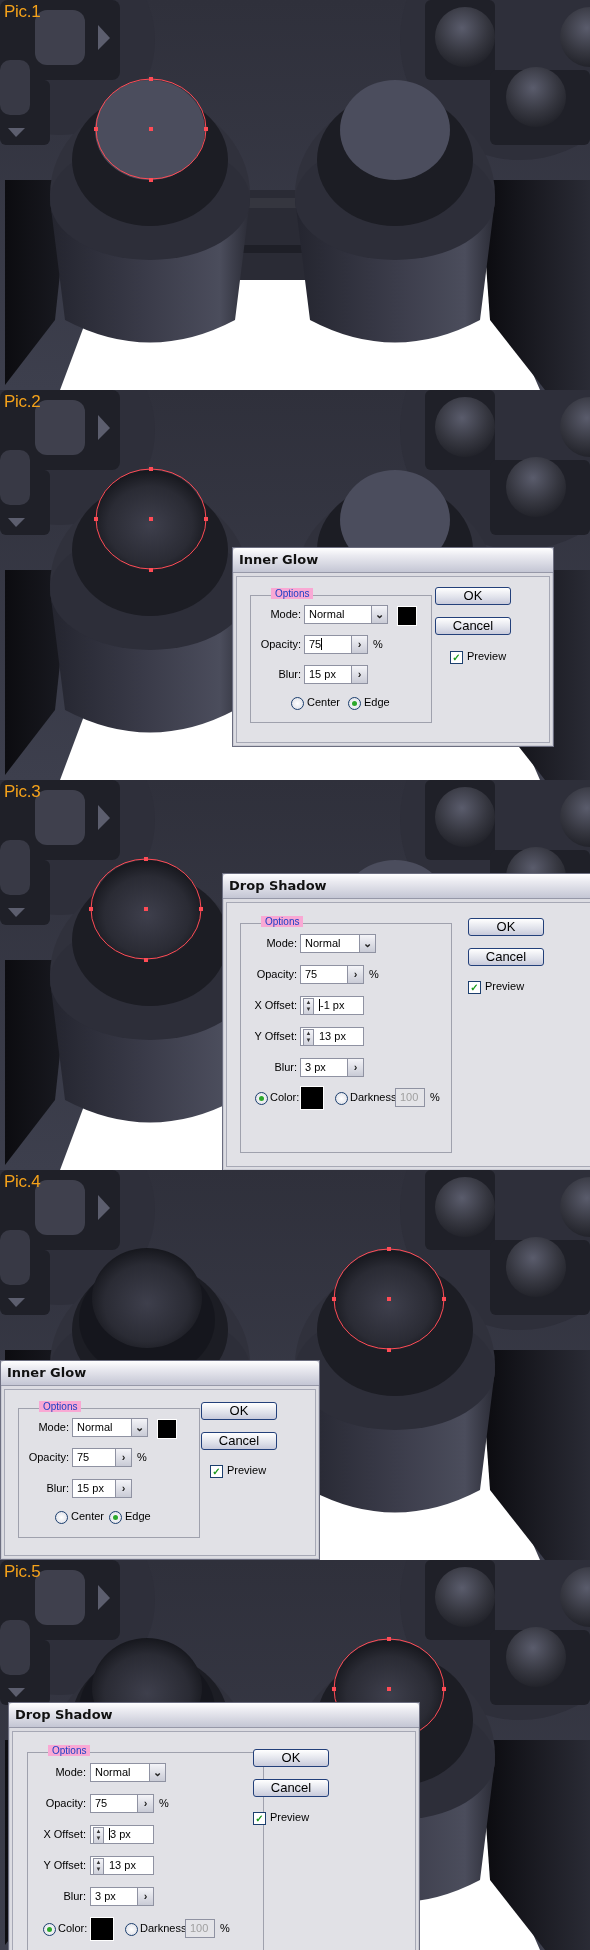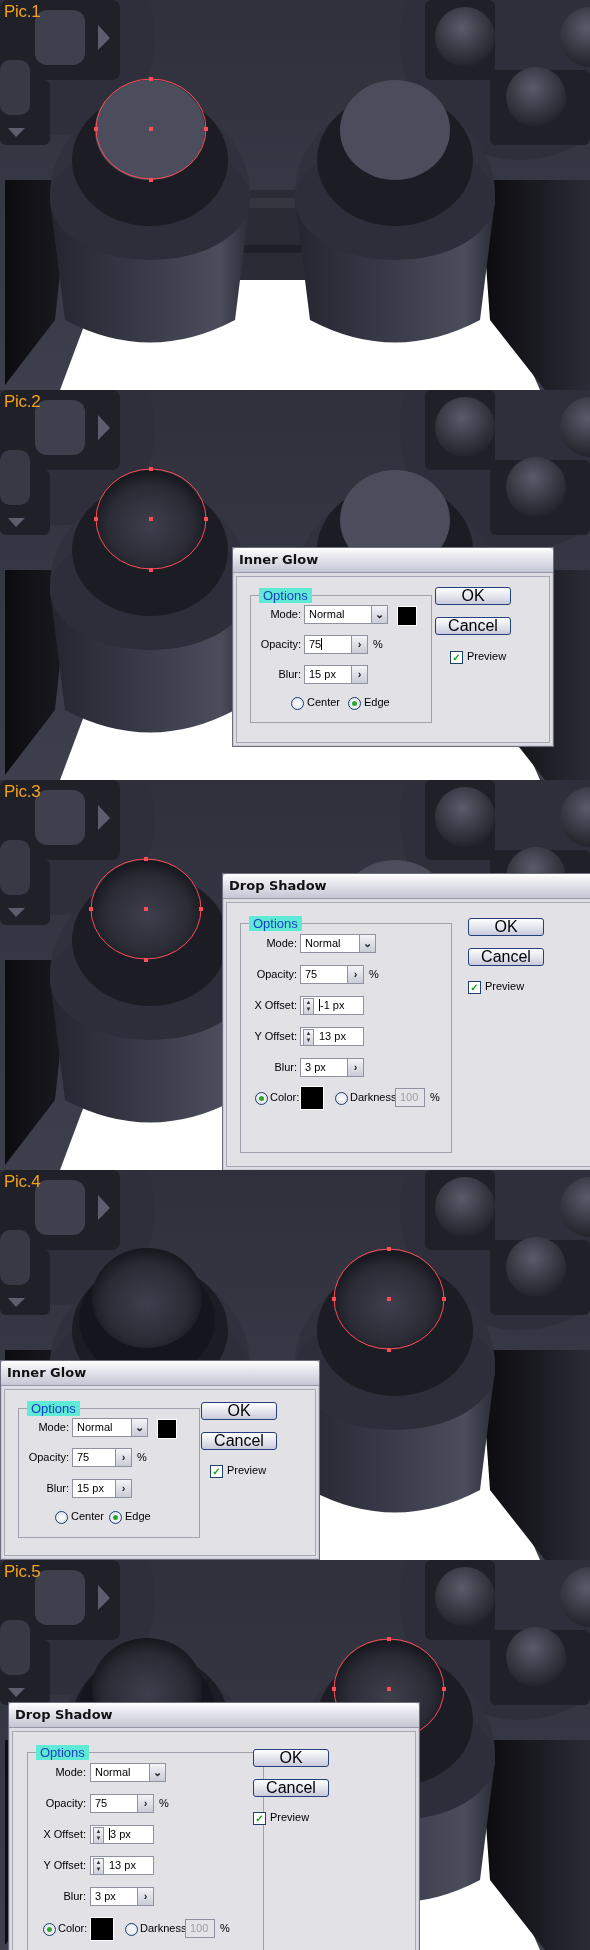--- a/index.html
+++ b/index.html
@@ -7,30 +7,30 @@
   .panel { position:absolute; left:0; width:590px; height:390px; overflow:hidden; background:#fff; }
   .scene { position:absolute; left:0; top:0; width:590px; height:390px; }
   .pic-label { position:absolute; left:4px; top:2px; color:#f5a21a; font-family:"Liberation Sans", sans-serif; font-size:17px; z-index:5; letter-spacing:-0.3px; }
 
   
   .dialog { position:absolute; background:#dcdce2; border:1px solid #6c6e80; box-shadow:0 0 0 1px #c9cad3 inset; z-index:6; font-family:"Liberation Sans", sans-serif; font-size:11px; color:#000; }
   .titlebar { height:24px; background:linear-gradient(#ffffff 0%, #ebebf1 30%, #c4c6d4 100%); border-bottom:1px solid #9698a8; border-radius:4px 4px 0 0; }
   .titlebar span { position:absolute; left:6px; top:4px; font-weight:bold; font-size:13px; font-family:"DejaVu Sans", sans-serif; color:#111; }
   .dbody { position:absolute; left:3px; right:3px; top:28px; bottom:3px; border:1px solid #a6a8b5; background:#e1e1e6; }
   .group { position:absolute; border:1px solid #9fa1ad; }
-  .group-legend { position:absolute; top:-8px; left:8px; background:#5eead4; padding:0 4px; color:#1a3fc4; font-size:13px; }
+  .group-legend { position:absolute; top:-8px; left:20px; background:#f9a8d4; padding:0 4px; color:#1a3fc4; font-size:10px; }
   .row { position:absolute; height:20px; }
   .lbl { position:absolute; right:0; top:3px; text-align:right; white-space:nowrap; }
   .field { position:absolute; height:19px; background:#fff; border:1px solid #8f92a2; box-sizing:border-box; padding:2px 4px; font-size:11px; white-space:nowrap; overflow:hidden; }
   .field.disabled { color:#a0a0a0; background:#e4e4e8; }
   .arrowbtn { position:absolute; width:17px; height:19px; box-sizing:border-box; border:1px solid #8f92a2; background:linear-gradient(#f4f4f8,#c9cbd6); font-size:11px; font-weight:bold; text-align:center; line-height:17px; color:#222; }
   .spin { position:absolute; width:11px; height:17px; border:1px solid #8f92a2; background:linear-gradient(#f4f4f8,#cfd1db); box-sizing:border-box; font-size:6px; line-height:7px; text-align:center; color:#333; top:1px; left:2px; }
   .swatch { position:absolute; width:18px; height:18px; background:#000; border:1px solid #fff; }
   .unit { position:absolute; top:3px; }
-  .btn { position:absolute; width:76px; height:18px; box-sizing:border-box; border:1px solid #23407a; border-radius:3px; background:linear-gradient(#ffffff,#dfe1ea 60%,#c8cadb); text-align:center; line-height:16px; font-size:16px; }
+  .btn { position:absolute; width:76px; height:18px; box-sizing:border-box; border:1px solid #23407a; border-radius:3px; background:linear-gradient(#ffffff,#dfe1ea 60%,#c8cadb); text-align:center; line-height:16px; font-size:13px; }
   .chk { position:absolute; width:11px; height:11px; border:1px solid #1c3f6e; background:#fff; font-size:10px; line-height:11px; text-align:center; color:#1a9a1a; font-weight:bold; }
   .chk-lbl { position:absolute; white-space:nowrap; }
   .radio { position:absolute; width:11px; height:11px; border:1px solid #1c3f6e; border-radius:50%; background:radial-gradient(circle,#ffffff,#d9dbe4); }
   .radio.on::after { content:""; position:absolute; left:3px; top:3px; width:5px; height:5px; border-radius:50%; background:#2ca82c; }
   .radio-lbl { position:absolute; white-space:nowrap; }
   .caret { display:inline-block; width:1px; height:12px; background:#000; vertical-align:-2px; }
 </style>
 </head>
 <body>
 

